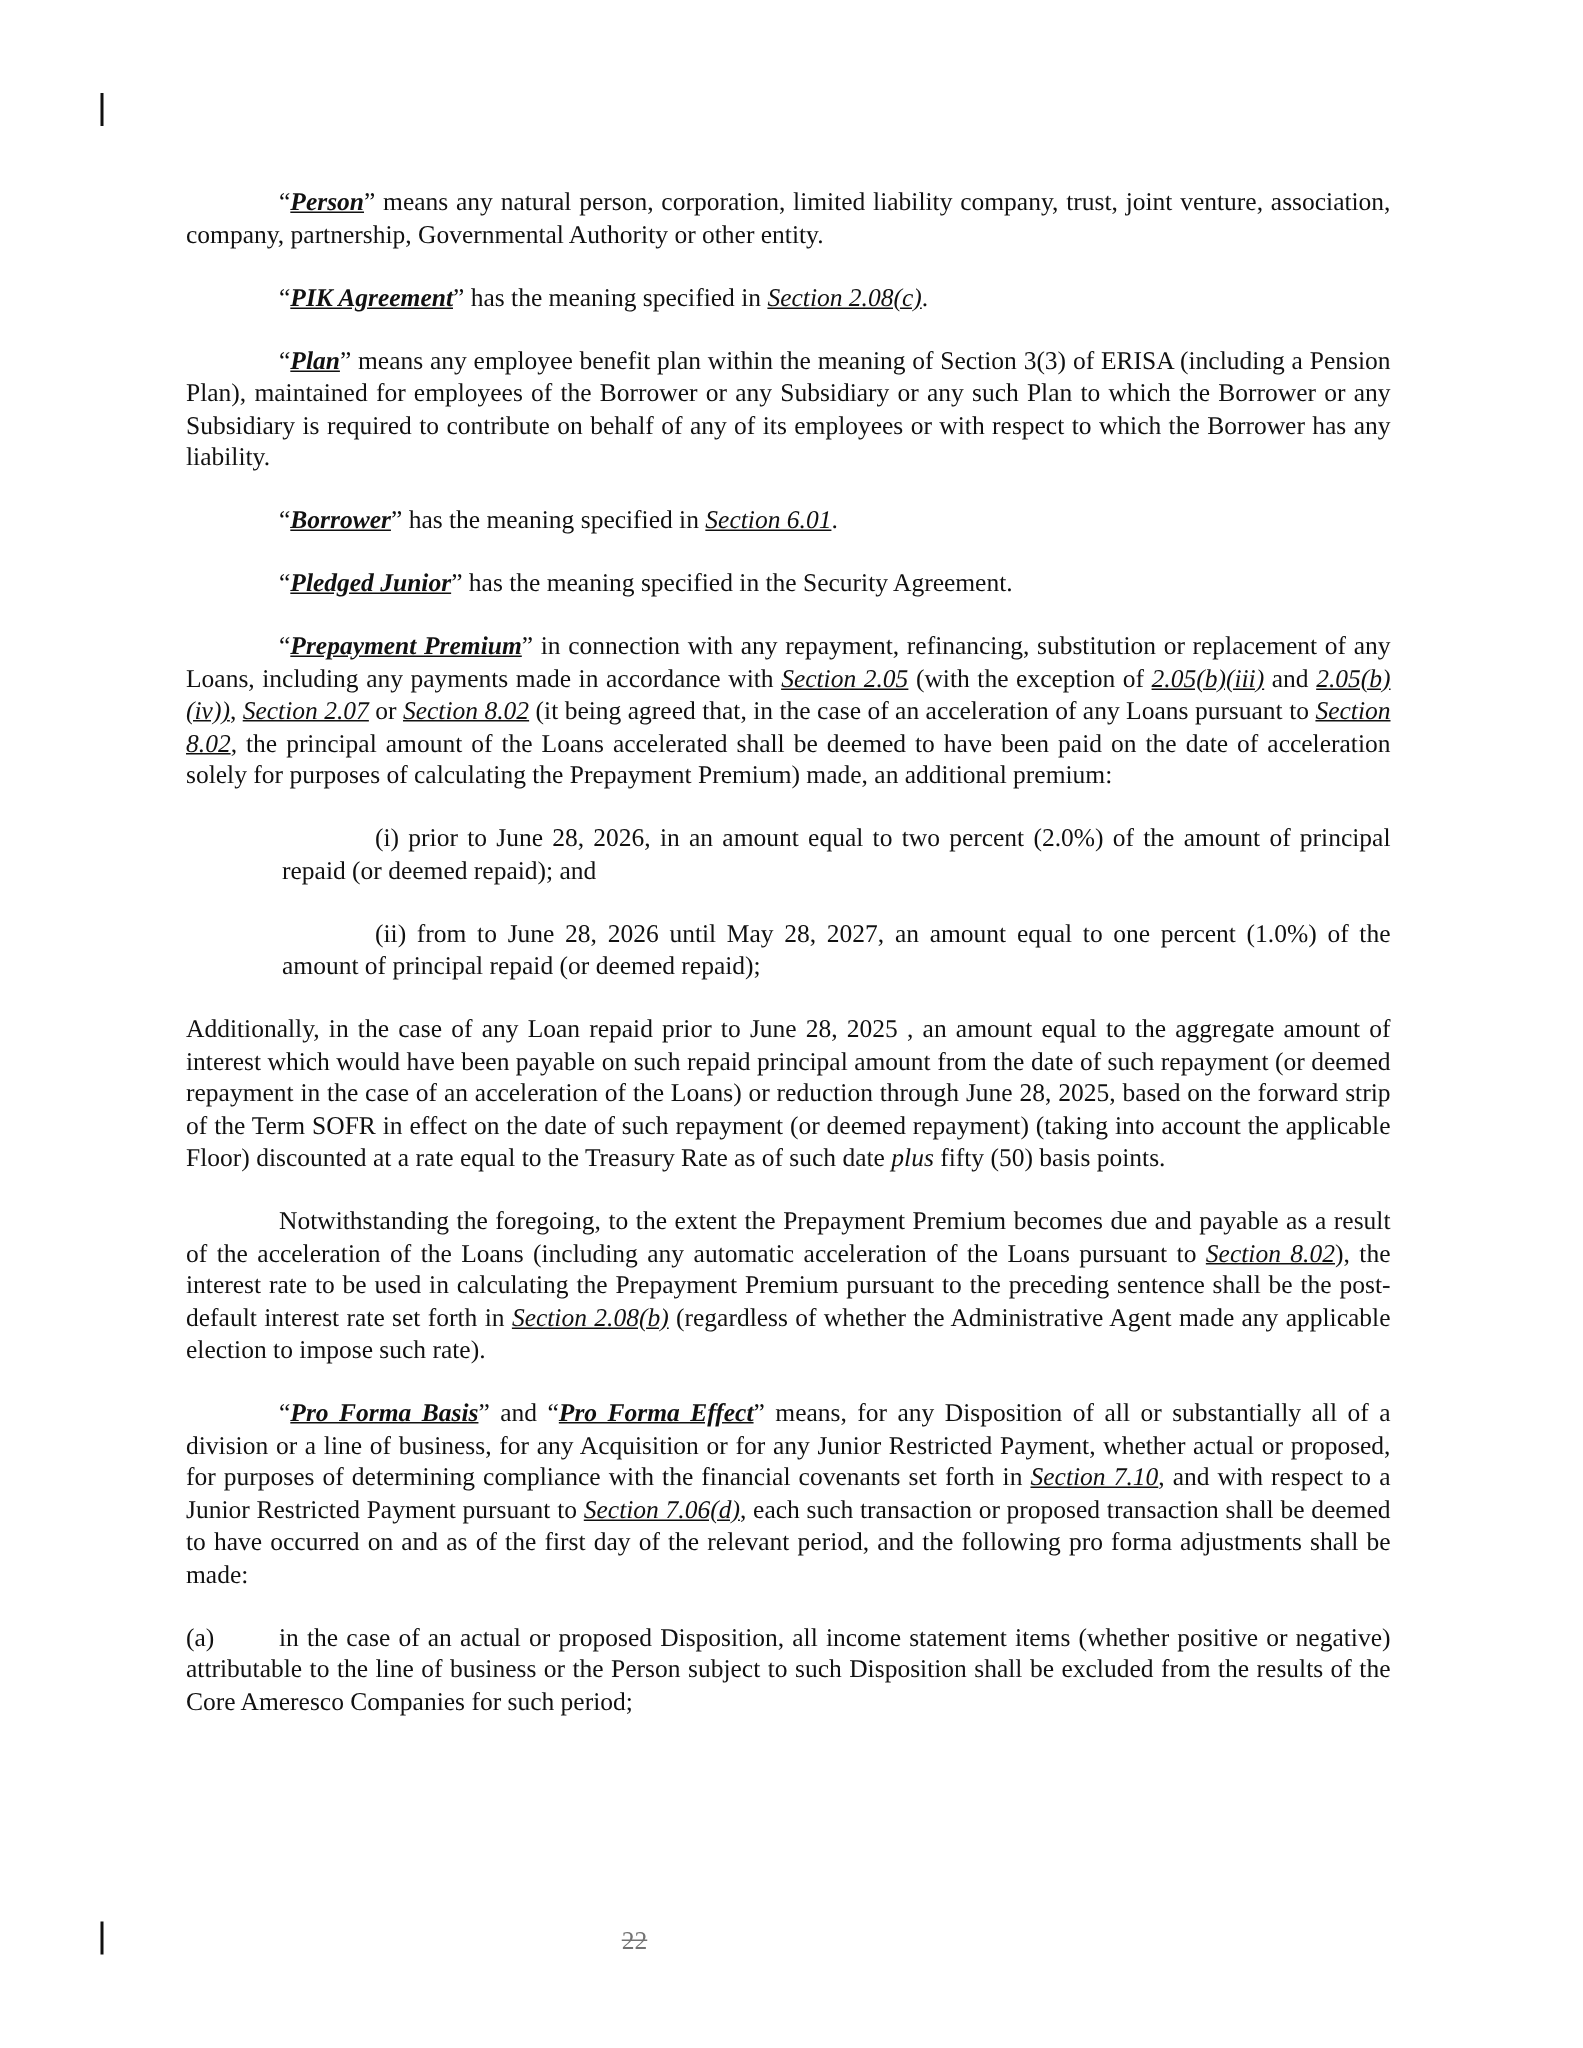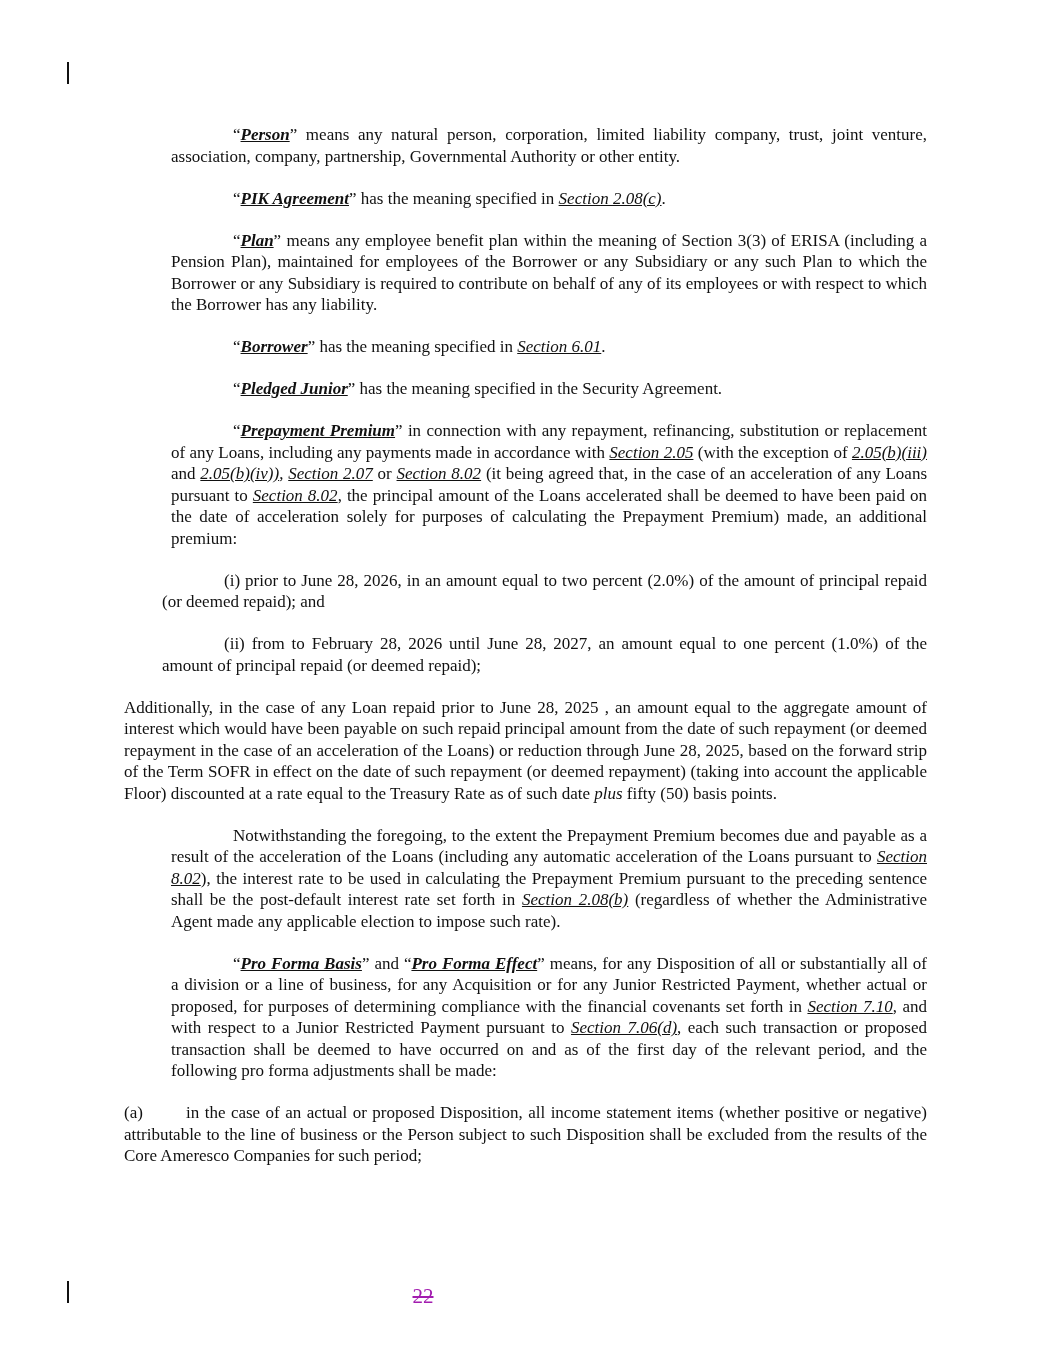--- a/index.html
+++ b/index.html
@@ -1,27 +1,27 @@
 <!DOCTYPE html>
 <html><head>
 <meta charset="utf-8">
 <style>
   html, body { margin: 0; padding: 0; background: #ffffff; }
   body { width: 1055px; height: 1365px; position: relative; overflow: hidden;
          font-family: "Liberation Serif", serif; color: #111; font-size: 17px; }
   .bar { position: absolute; left: 67px; width: 2px; height: 22px; background: #111; }
   .content { position: absolute; left: 124px; top: 124px; width: 803px; line-height: 21.5px; }
   p { margin: 0 0 20.5px 0; text-align: justify; }
-  .ind { text-indent: 62px; margin-left: 47px; }
-  .sub { margin-left: 38px; text-indent: 62px; }
+  .ind { text-indent: 62px; }
+  .sub { margin-left: 64px; text-indent: 62px; }
   .term { font-weight: bold; font-style: italic; text-decoration: underline; }
   .ref { text-decoration: underline; font-style: italic; }
   .hang { display: inline-block; width: 62px; text-indent: 0; }
   .pagenum { position: absolute; left: 0; width: 846px; top: 1284px; text-align: center;
-             color: #a21caf; text-decoration: line-through; font-size: 21px; }
+             color: #737373; text-decoration: line-through; font-size: 17px; }
 </style>
 </head>
 <body>
 
 <div class="bar" style="top:62px"></div>
 <div class="bar" style="top:1281px"></div>
 
 <div class="content">
   <p class="ind">“<span class="term">Person</span>”<span> means any natural person, corporation, limited liability company, trust, joint venture, association, company, partnership, Governmental Authority or other entity.</span></p>
 
@@ -30,21 +30,21 @@
   <p class="ind">“<span class="term">Plan</span>”<span> means any employee benefit plan within the meaning of Section 3(3) of ERISA (including a Pension Plan), maintained for employees of the Borrower or any Subsidiary or any such Plan to which the Borrower or any Subsidiary is required to contribute on behalf of any of its employees or with respect to which the Borrower has any liability.</span></p>
 
   <p class="ind">“<span class="term">Borrower</span>”<span> has the meaning specified in </span><span class="ref">Section 6.01</span><span>.</span></p>
 
   <p class="ind">“<span class="term">Pledged Junior</span>”<span> has the meaning specified in the Security Agreement.</span></p>
 
   <p class="ind">“<span class="term">Prepayment Premium</span>”<span> in connection with any repayment, refinancing, substitution or replacement of any Loans, including any payments made in accordance with </span><span class="ref">Section 2.05</span><span> (with the exception of </span><span class="ref">2.05(b)(iii)</span><span> and </span><span class="ref">2.05(b)(iv))</span><span>, </span><span class="ref">Section 2.07</span><span> or </span><span class="ref">Section 8.02</span><span> (it being agreed that, in the case of an acceleration of any Loans pursuant to </span><span class="ref">Section 8.02</span><span>, the principal amount of the Loans accelerated shall be deemed to have been paid on the date of acceleration solely for purposes of calculating the Prepayment Premium) made, an additional premium:</span></p>
 
   <p class="sub">(i) prior to June 28, 2026, in an amount equal to two percent (2.0%) of the amount of principal repaid (or deemed repaid); and</p>
 
-  <p class="sub">(ii) from to February 28, 2026 until June 28, 2027,  an amount equal to one percent (1.0%) of the amount of principal repaid (or deemed repaid);</p>
+  <p class="sub">(ii) from to June 28, 2026 until May 28, 2027,  an amount equal to one percent (1.0%) of the amount of principal repaid (or deemed repaid);</p>
 
   <p><span>Additionally, in the case of any Loan repaid prior to June 28, 2025 , an amount equal to the aggregate amount of interest which would have been payable on such repaid principal amount from the date of such repayment (or deemed repayment in the case of an acceleration of the Loans) or reduction through June 28, 2025, based on the forward strip of the Term SOFR in effect on the date of such repayment (or deemed repayment) (taking into account the applicable Floor) discounted at a rate equal to the Treasury Rate as of such date </span><i>plus</i><span> fifty (50) basis points.</span></p>
 
   <p class="ind"><span>Notwithstanding the foregoing, to the extent the Prepayment Premium becomes due and payable as a result of the acceleration of the Loans (including any automatic acceleration of the Loans pursuant to </span><span class="ref">Section 8.02</span><span>), the interest rate to be used in calculating the Prepayment Premium pursuant to the preceding sentence shall be the post-default interest rate set forth in </span><span class="ref">Section 2.08(b)</span><span> (regardless of whether the Administrative Agent made any applicable election to impose such rate).</span></p>
 
   <p class="ind">“<span class="term">Pro Forma Basis</span>”<span> and </span>“<span class="term">Pro Forma Effect</span>”<span> means, for any Disposition of all or substantially all of a division or a line of business, for any Acquisition or for any Junior Restricted Payment, whether actual or proposed, for purposes of determining compliance with the financial covenants set forth in </span><span class="ref">Section 7.10</span><span>, and with respect to a Junior Restricted Payment pursuant to </span><span class="ref">Section 7.06(d)</span><span>, each such transaction or proposed transaction shall be deemed to have occurred on and as of the first day of the relevant period, and the following pro forma adjustments shall be made:</span></p>
 
   <p><span class="hang">(a)</span><span>in the case of an actual or proposed Disposition, all income statement items (whether positive or negative) attributable to the line of business or the Person subject to such Disposition shall be excluded from the results of the Core Ameresco Companies for such period;</span></p>
 </div>
 

